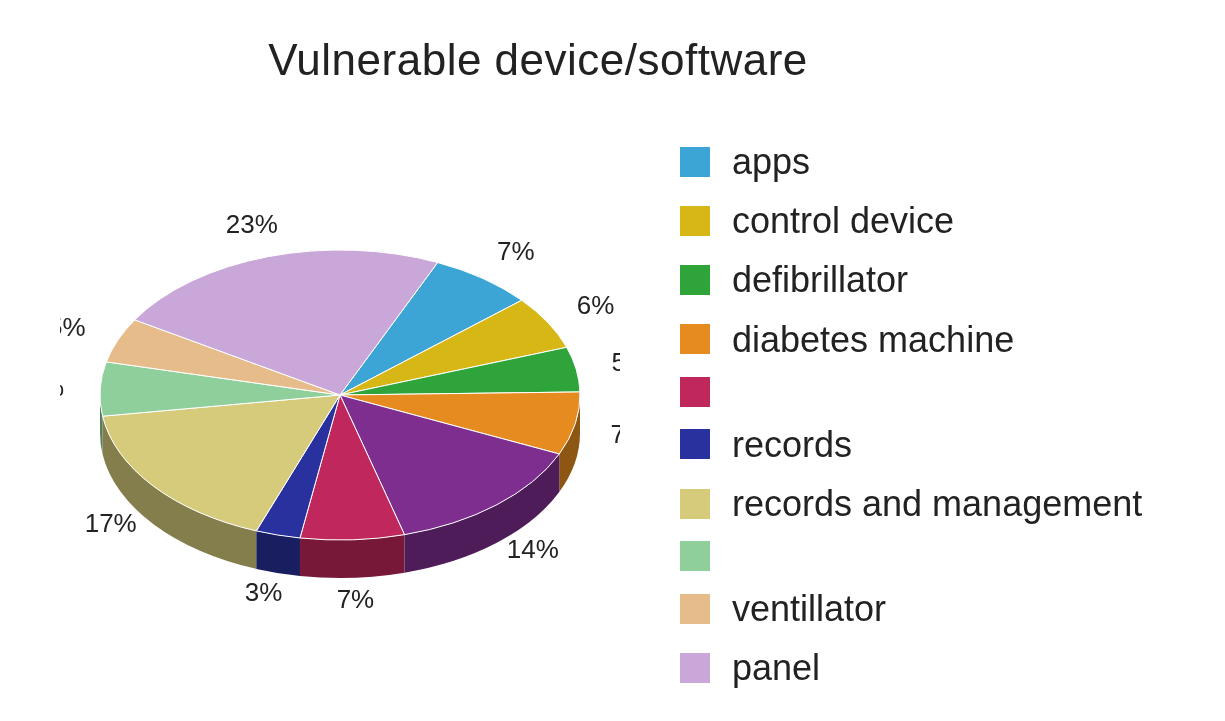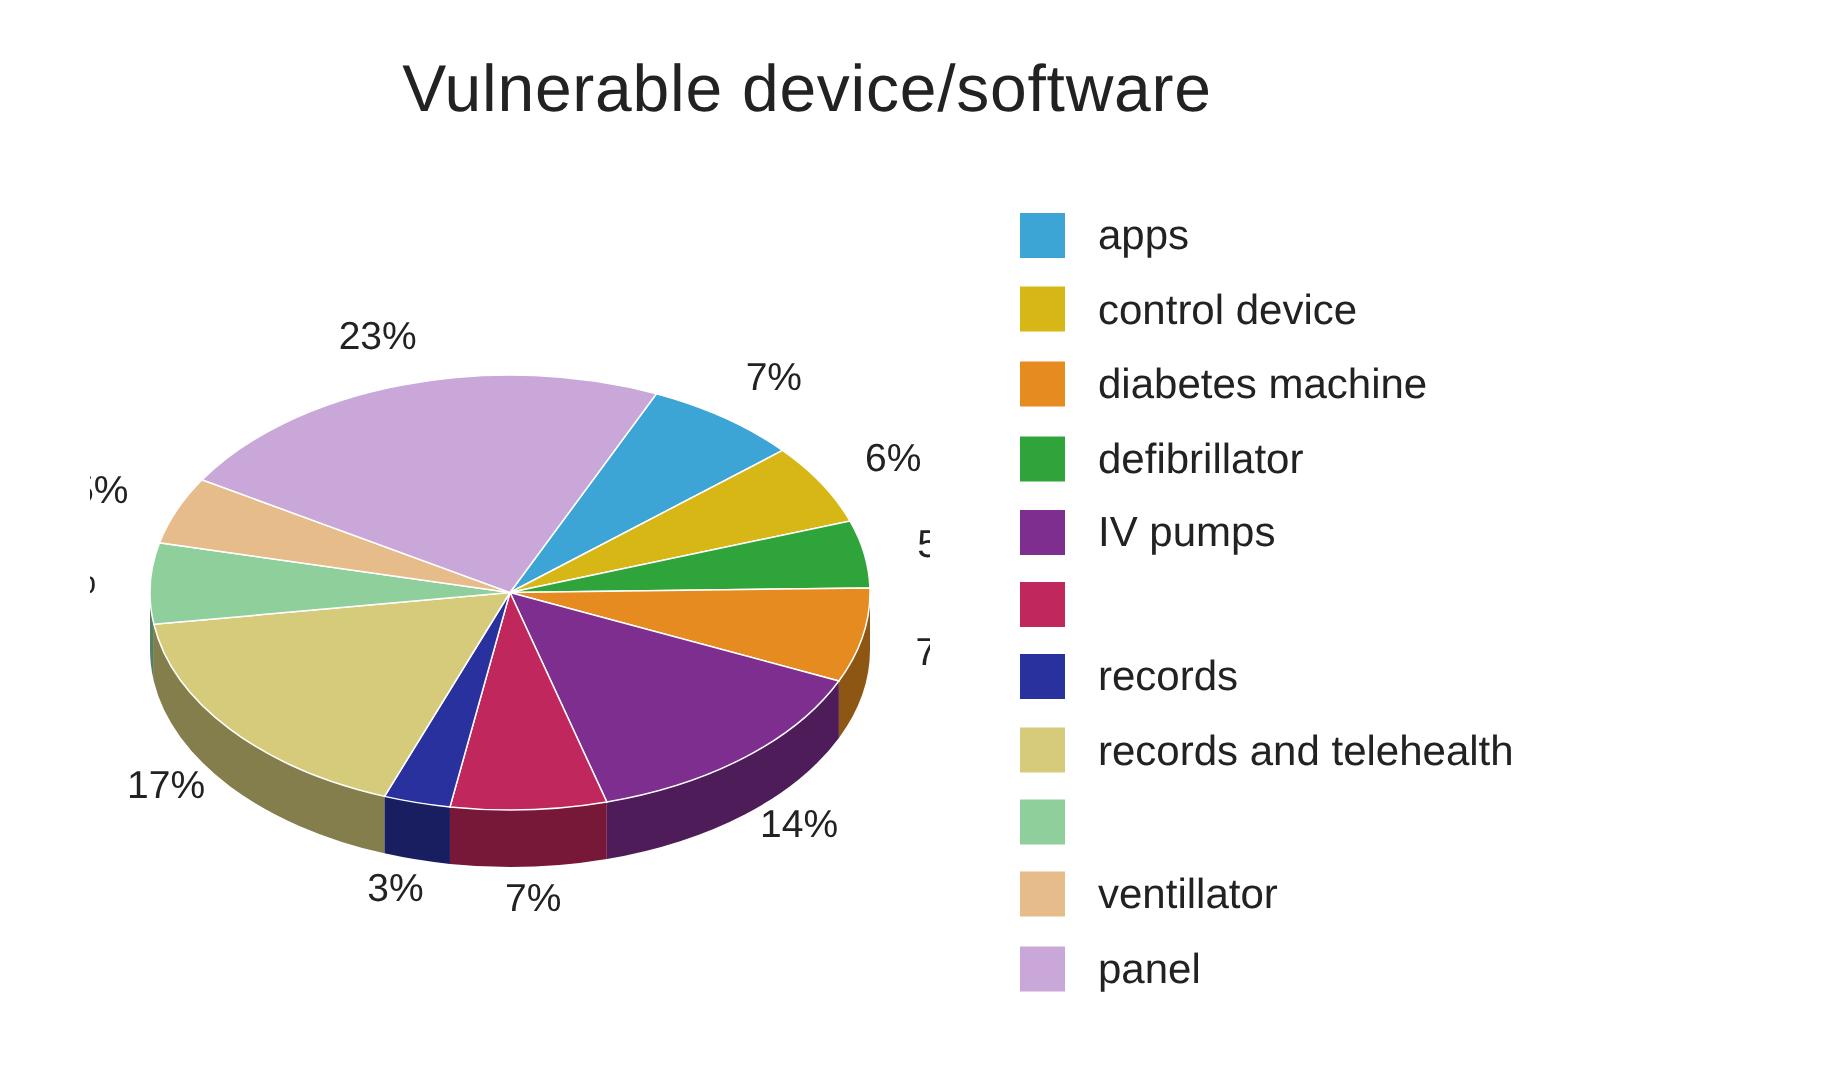--- a/index.html
+++ b/index.html
@@ -38,21 +38,21 @@
   .legend {
     position: absolute;
     top: 140px;
     left: 680px;
     width: 500px;
   }
   .legend-item {
     display: flex;
     align-items: center;
     margin-bottom: 16px;
-    font-size: 28px;
+    font-size: 36px;
     line-height: 1.2;
   }
   .legend-swatch {
     width: 30px;
     height: 30px;
     margin-right: 22px;
     flex: 0 0 30px;
   }
   .legend-label {
     white-space: nowrap;
@@ -105,41 +105,37 @@
 <div class="legend" id="legend">
     <div class="legend-item">
       <div class="legend-swatch" style="background: rgb(61, 164, 214);"></div>
       <div class="legend-label">apps</div>
     </div>
     <div class="legend-item">
       <div class="legend-swatch" style="background: rgb(214, 183, 22);"></div>
       <div class="legend-label">control device</div>
     </div>
     <div class="legend-item">
-      <div class="legend-swatch" style="background: rgb(229, 139, 31);"></div>
-      <div class="legend-label">diabetes machine</div>
-    </div>
-    <div class="legend-item">
       <div class="legend-swatch" style="background: rgb(47, 164, 59);"></div>
       <div class="legend-label">defibrillator</div>
     </div>
     <div class="legend-item">
-      <div class="legend-swatch" style="background: rgb(126, 46, 142);"></div>
-      <div class="legend-label">IV pumps</div>
+      <div class="legend-swatch" style="background: rgb(229, 139, 31);"></div>
+      <div class="legend-label">diabetes machine</div>
     </div>
     <div class="legend-item">
       <div class="legend-swatch" style="background: rgb(192, 39, 93);"></div>
     </div>
     <div class="legend-item">
       <div class="legend-swatch" style="background: rgb(41, 49, 158);"></div>
       <div class="legend-label">records</div>
     </div>
     <div class="legend-item">
       <div class="legend-swatch" style="background: rgb(214, 203, 123);"></div>
-      <div class="legend-label">records and telehealth</div>
+      <div class="legend-label">records and management</div>
     </div>
     <div class="legend-item">
       <div class="legend-swatch" style="background: rgb(143, 207, 155);"></div>
     </div>
     <div class="legend-item">
       <div class="legend-swatch" style="background: rgb(230, 188, 139);"></div>
       <div class="legend-label">ventillator</div>
     </div>
     <div class="legend-item">
       <div class="legend-swatch" style="background: rgb(201, 167, 216);"></div>

